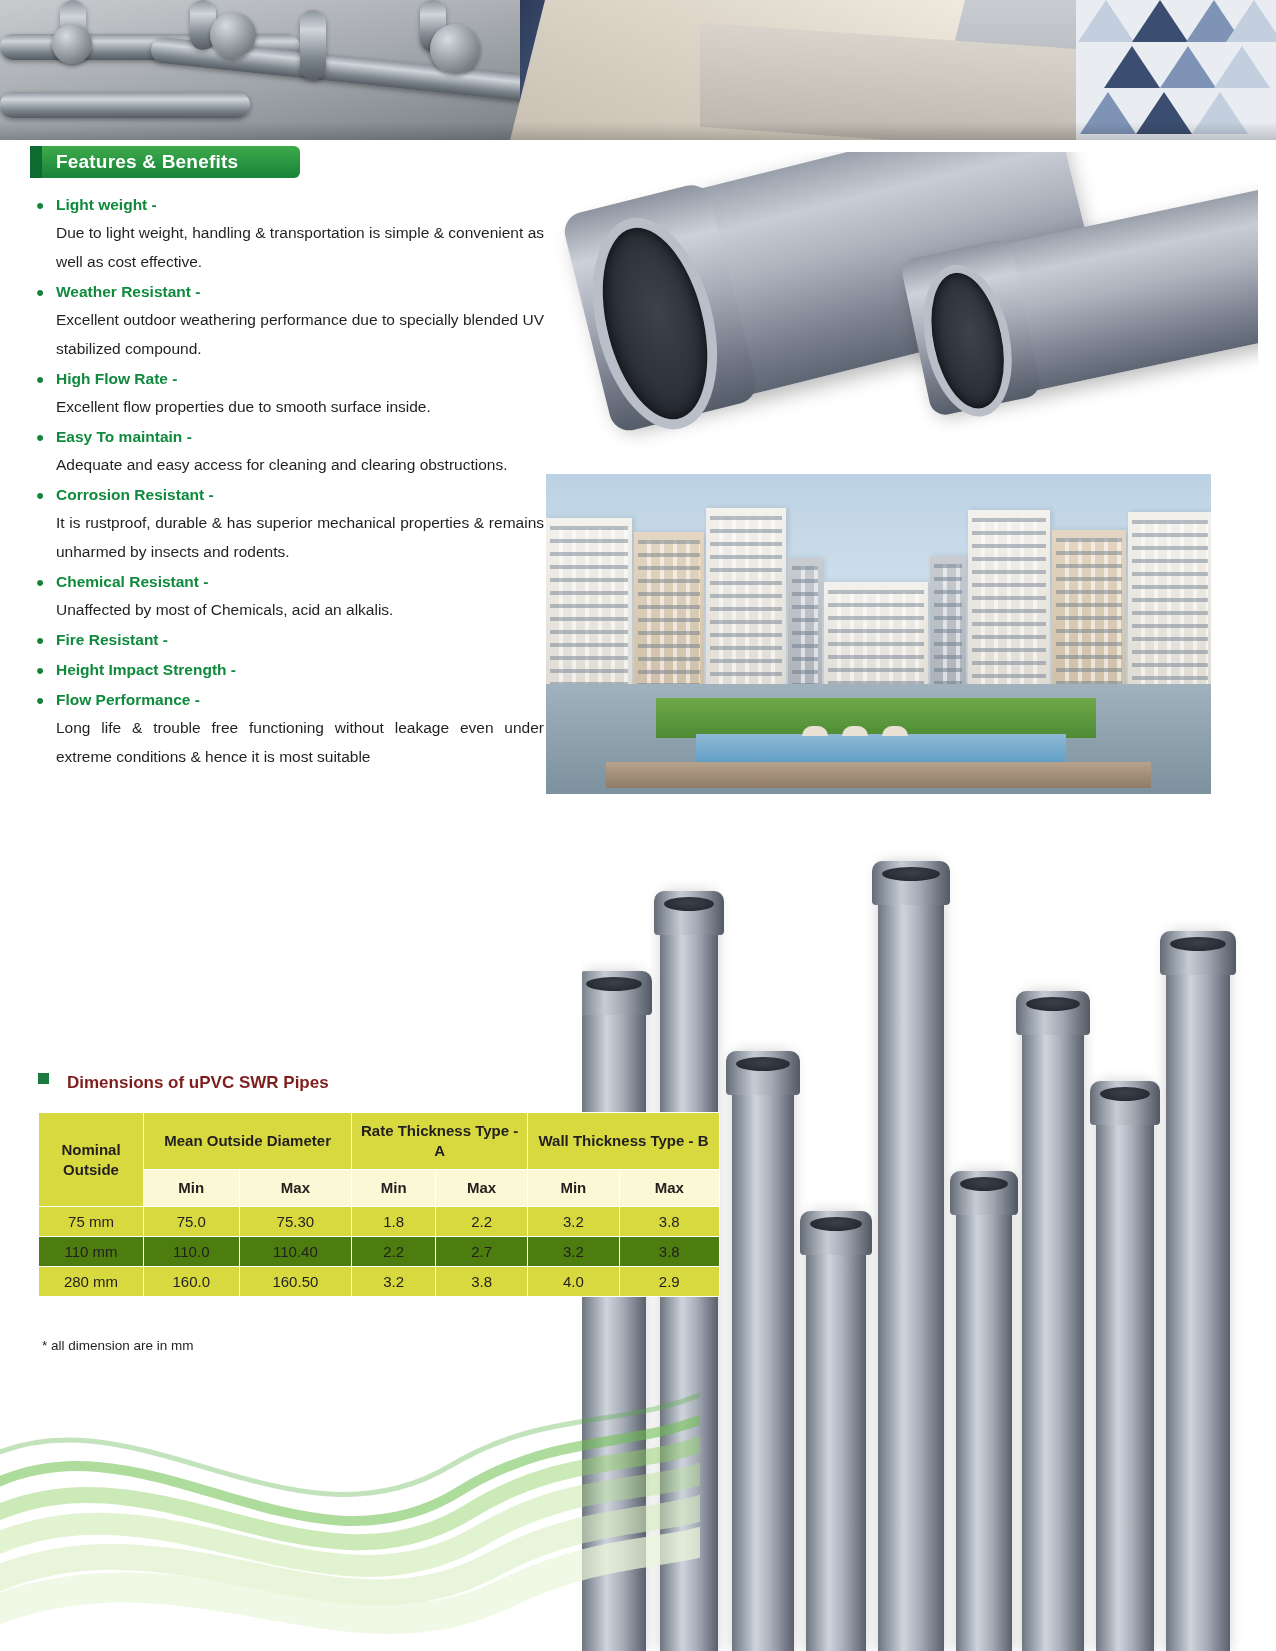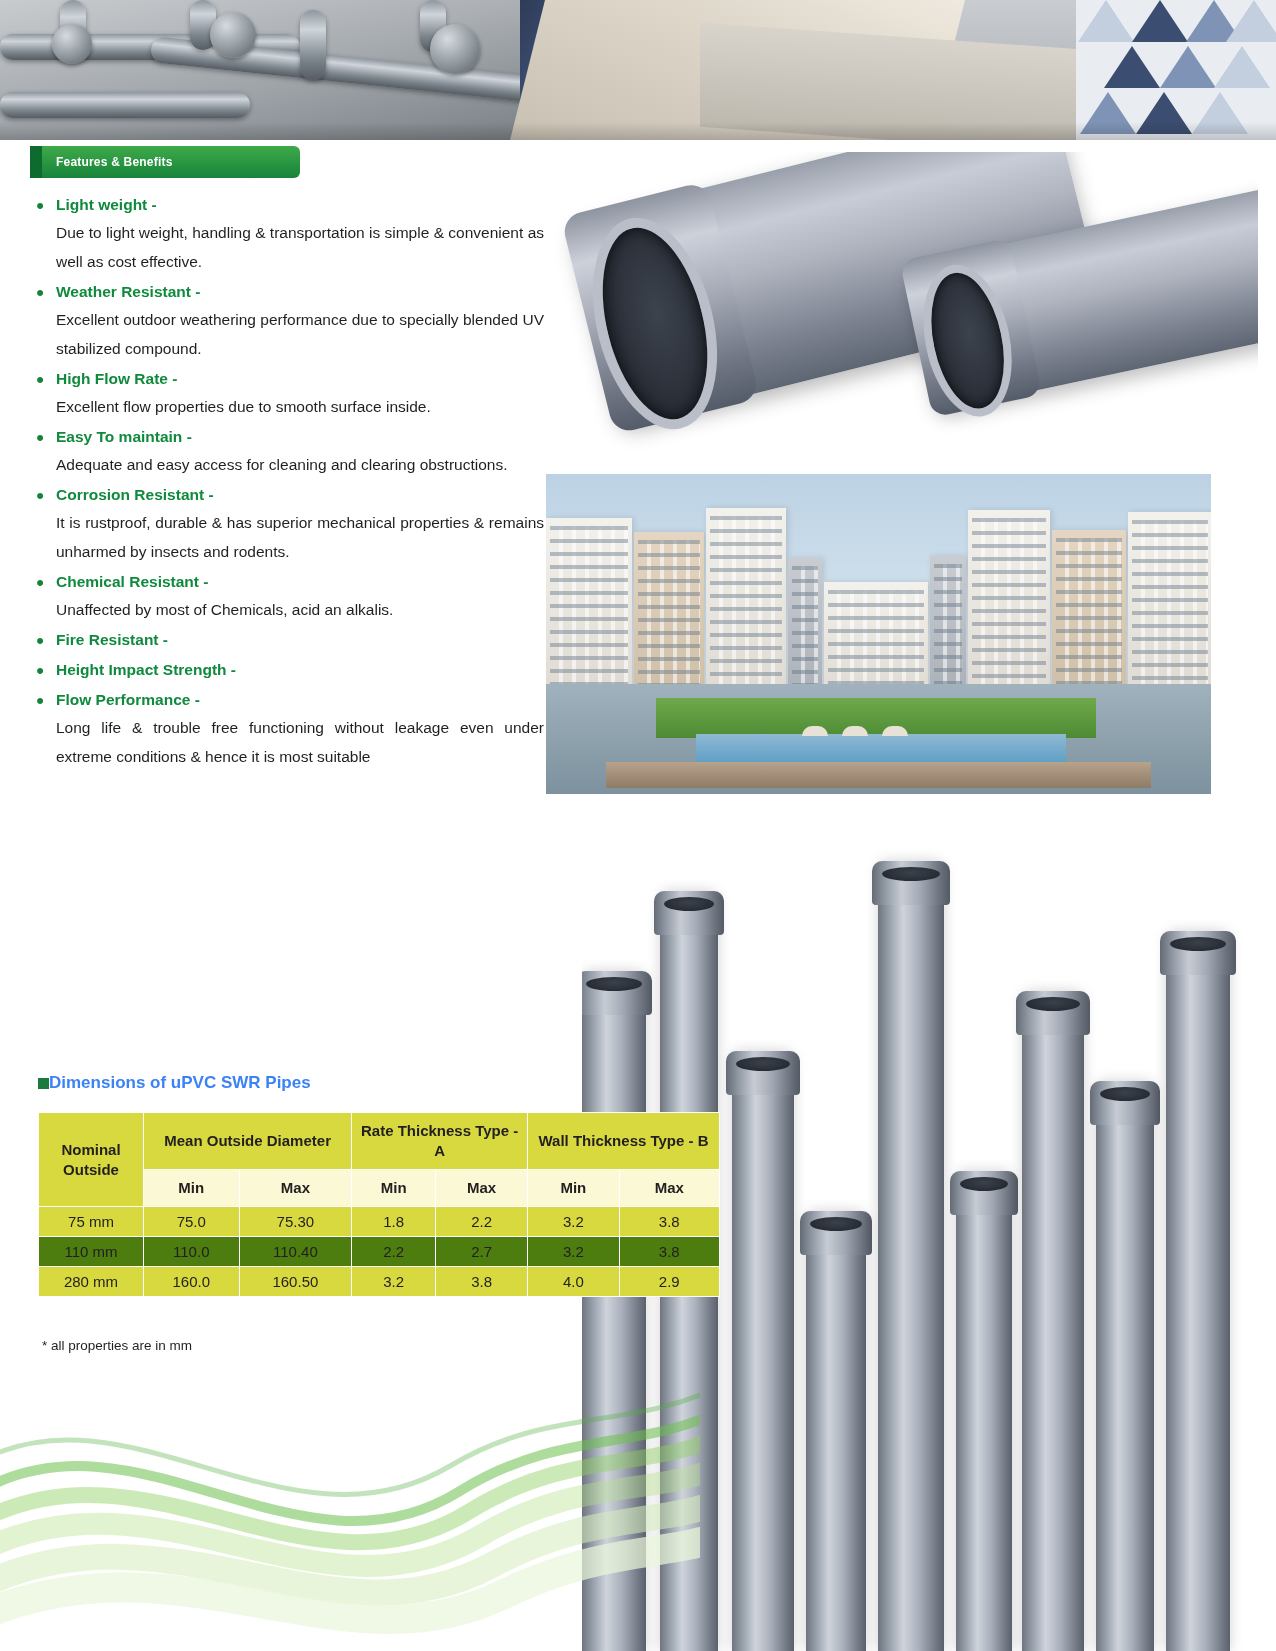--- a/index.html
+++ b/index.html
@@ -87,21 +87,21 @@
     display: flex;
     align-items: center;
   }
   .section-tab .bar {
     width: 12px; height: 32px;
     background: #0e6b2f;
     border-radius: 0 0 0 0;
   }
   .section-tab .title {
     color: #ffffff;
-    font-size: 12px;
+    font-size: 19px;
     font-weight: bold;
     padding-left: 14px;
     letter-spacing: .2px;
   }
 
   
   .features {
     position: absolute;
     left: 24px; top: 192px;
     width: 520px;
@@ -252,24 +252,23 @@
     border-radius: 50%;
     background: radial-gradient(ellipse at 50% 40%, #3b414b 0%, #272c34 70%, #1c2028 100%);
   }
 
   
   .table-heading {
     position: absolute;
     left: 38px; top: 1073px;
     font-size: 17px;
     font-weight: bold;
-    color: #3b82f6;
+    color: #7f1d1d;
     display: flex;
-    align-items: center;
-    gap: 0;
+    gap: 18px;
   }
   .table-heading .sq {
     width: 11px; height: 11px;
     background: #1b7a3e;
     display: inline-block;
   }
   table.dims {
     position: absolute;
     left: 38px; top: 1112px;
     width: 682px;
@@ -560,13 +559,13 @@
       <td>160.0</td>
       <td>160.50</td>
       <td>3.2</td>
       <td>3.8</td>
       <td>4.0</td>
       <td>2.9</td>
     </tr>
   </tbody>
 </table>
 
-<div class="table-note">* all properties are in mm</div>
+<div class="table-note">* all dimension are in mm</div>
 
 </body></html>

